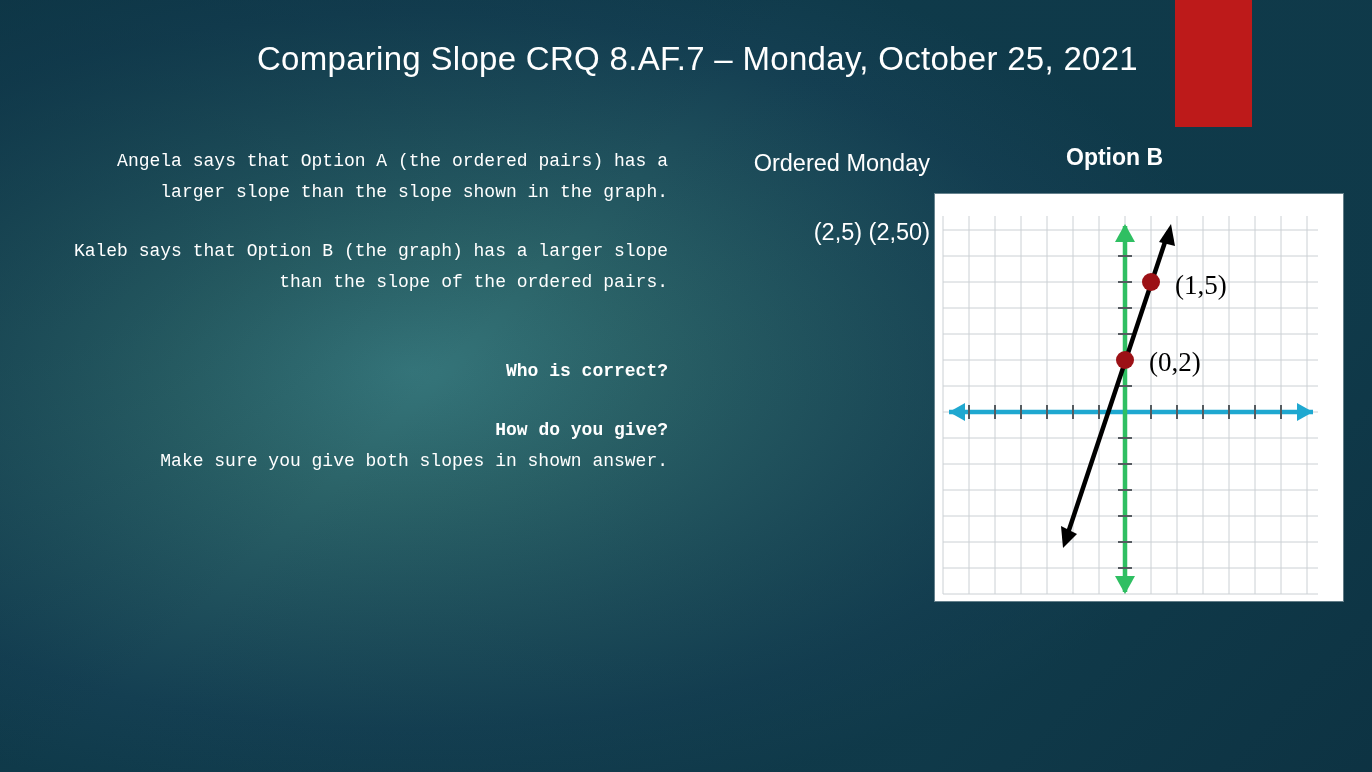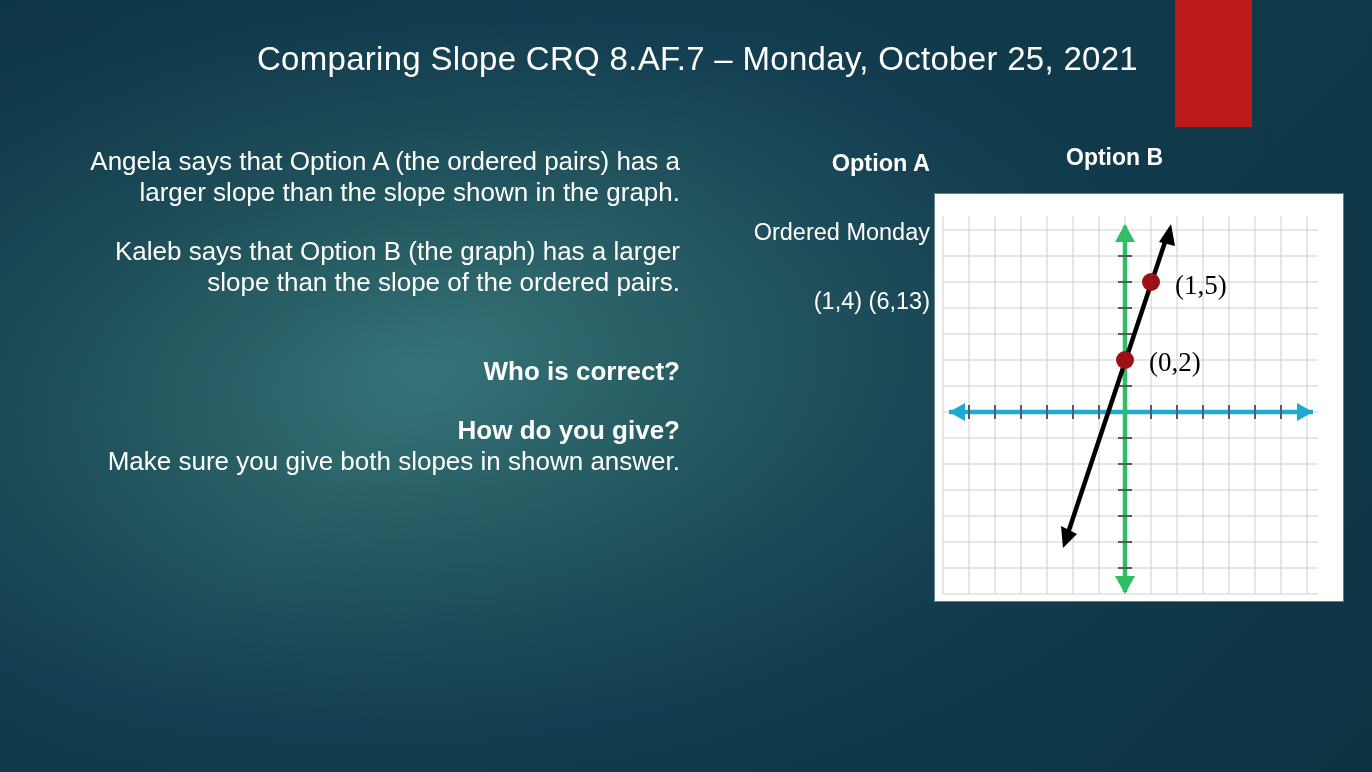--- a/index.html
+++ b/index.html
@@ -44,27 +44,28 @@
     font-size: 33px;
     font-weight: 300;
     letter-spacing: 0.3px;
     line-height: 42px;
     white-space: nowrap;
   }
 
   
   .left-col {
     position: absolute;
-    left: 80px;
+    left: 68px;
     top: 146px;
     width: 600px;
     color: #ffffff;
-    font-size: 26px;
+    font-size: 18px;
     line-height: 31px;
     font-weight: 400;
+    font-family: Liberation Mono, monospace;
   }
   .para { margin: 0 0 28px 0; }
   .para.tight { margin-bottom: 0; }
   .bold { font-weight: bold; }
   .gap-lg { height: 30px; }
 
   
   .mid-col {
     position: absolute;
     left: 710px;
@@ -120,23 +121,22 @@
   <div class="left-col">
     <p class="para">Angela says that Option A (the ordered pairs) has a larger slope than the slope shown in the graph.</p>
     <p class="para">Kaleb says that Option B (the graph) has a larger slope than the slope of the ordered pairs.</p>
     <div class="gap-lg"></div>
     <p class="para bold">Who is correct?</p>
     <p class="para tight bold">How do you give?</p>
     <p class="para">Make sure you give both slopes in shown answer.</p>
   </div>
 
   <div class="mid-col">
-    <p class="heading">Option A</p>
     <p class="sub">Ordered Monday</p>
-    <p class="pairs">(1,4)  (6,13)</p>
+    <p class="pairs">(2,5)  (2,50)</p>
   </div>
 
   <div class="optionb-label">Option B</div>
 
   <div class="graph-panel">
     <svg width="408" height="407" viewBox="0 0 408 407">
       <rect x="0" y="0" width="408" height="407" fill="#ffffff"></rect>
 
       <g stroke="#cbd0d4" stroke-width="1">
 

